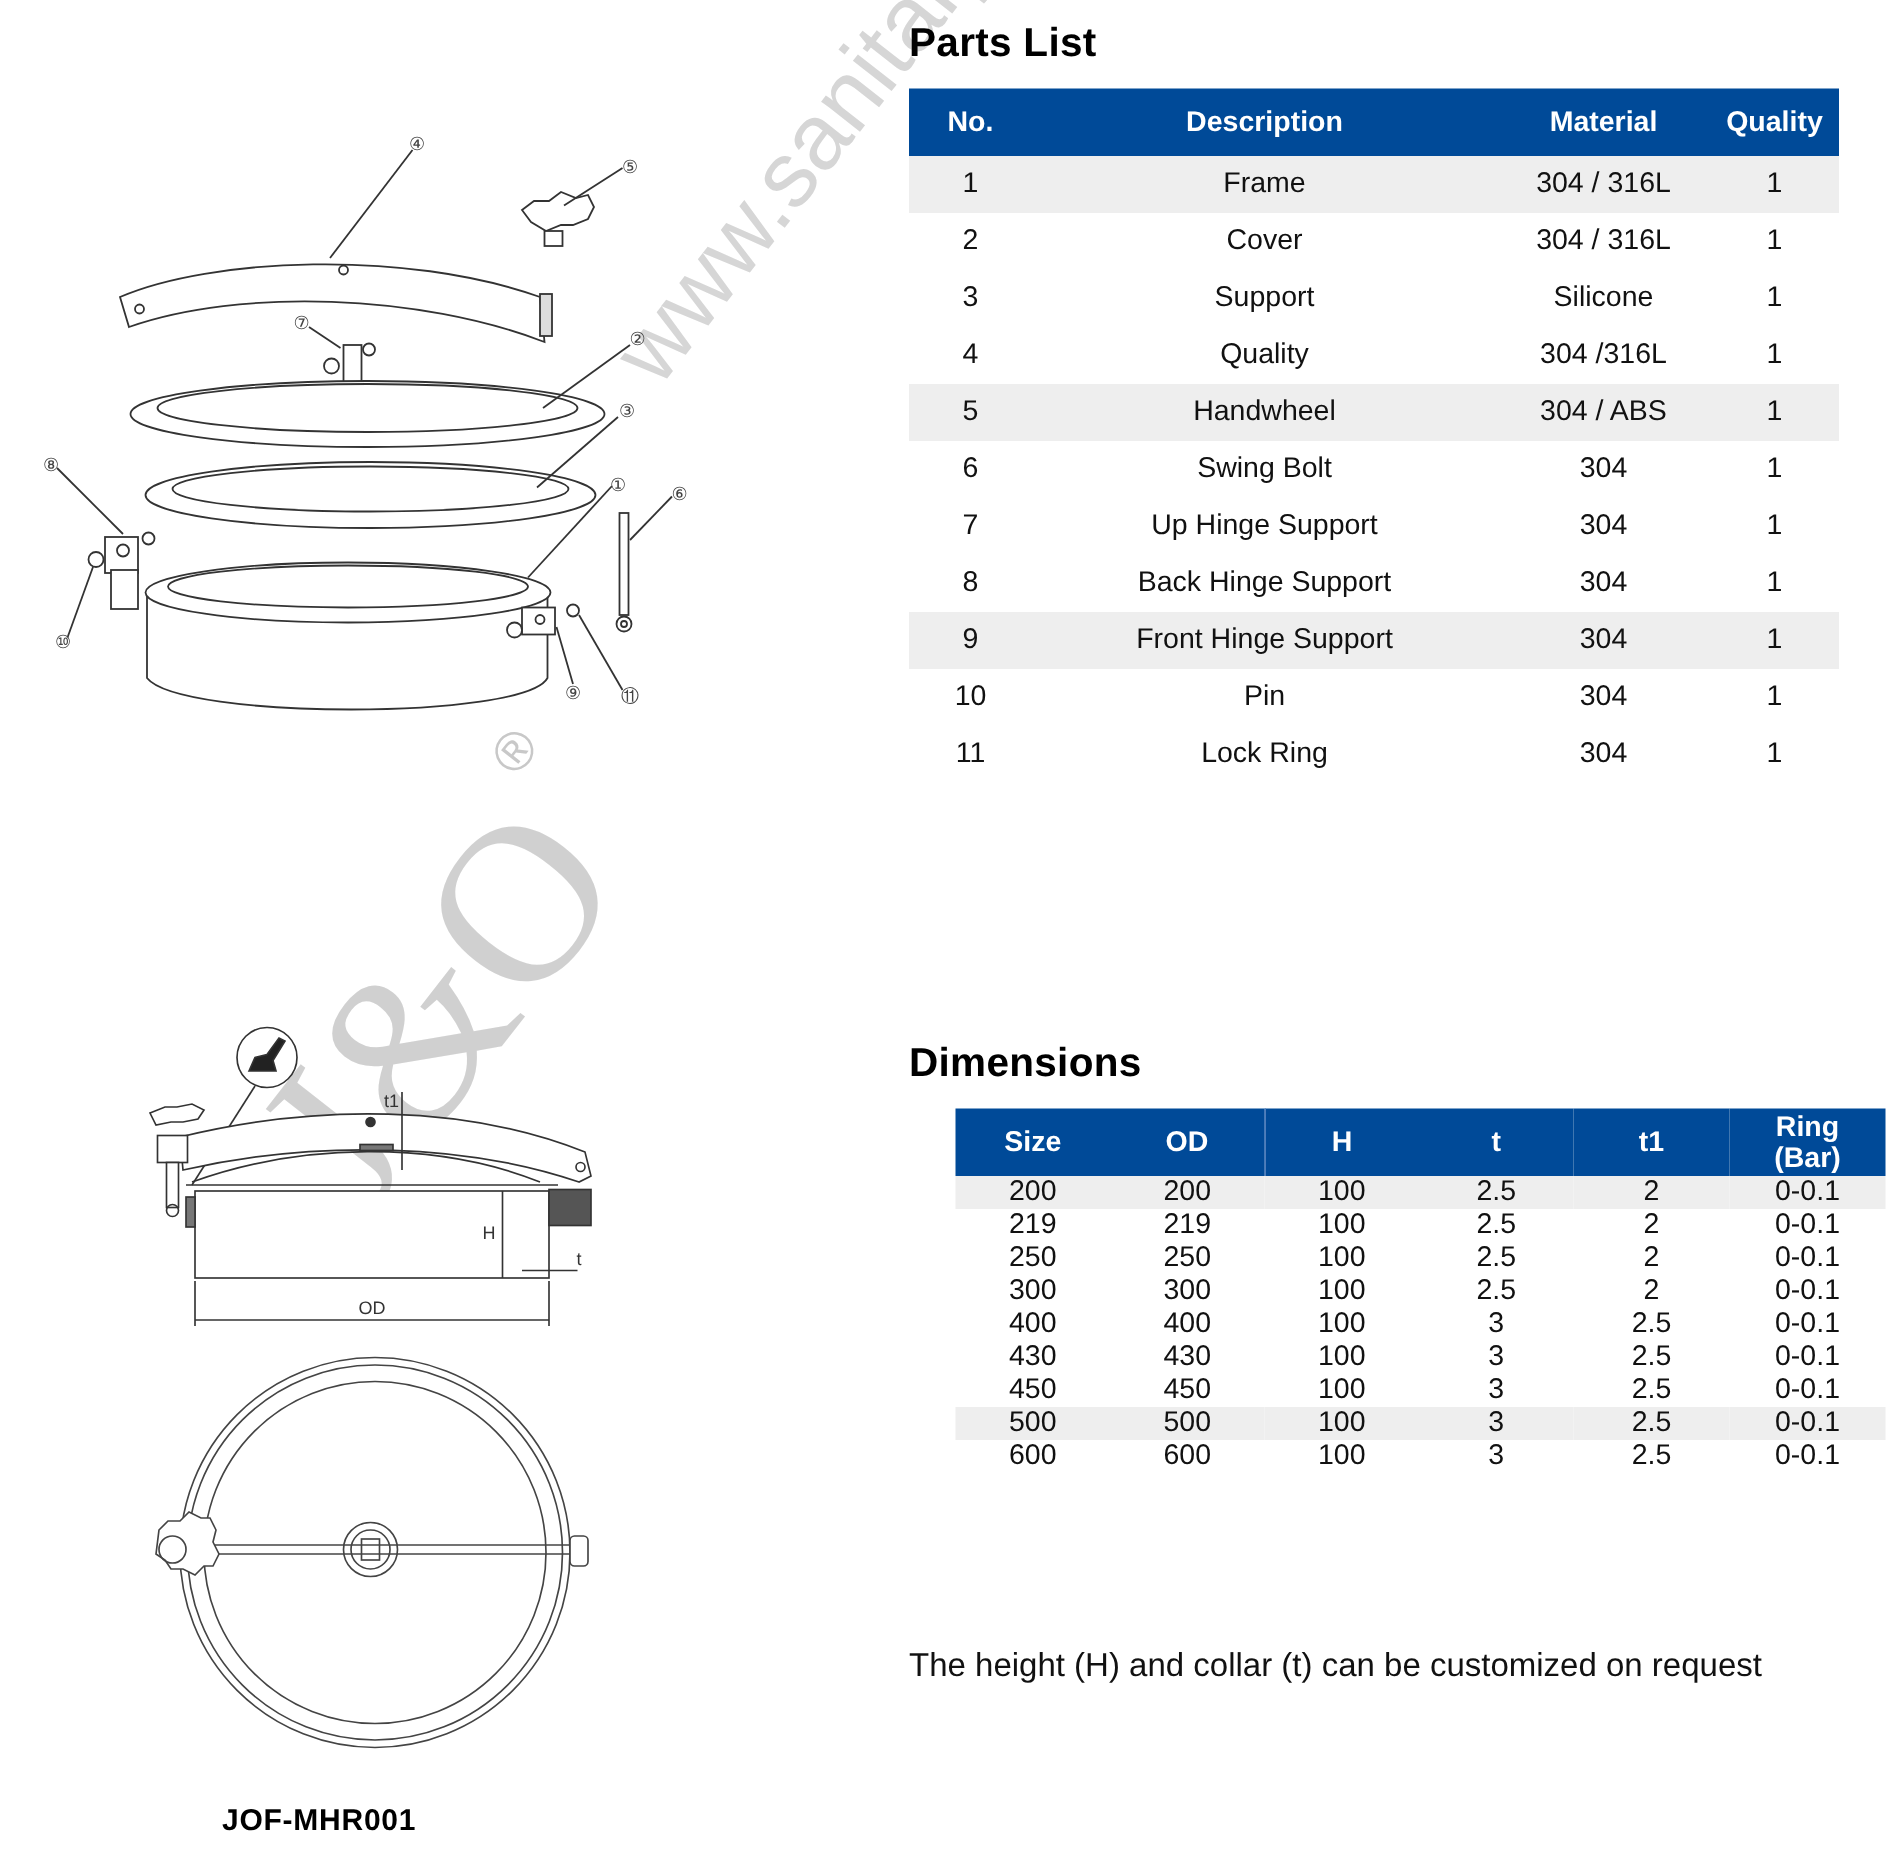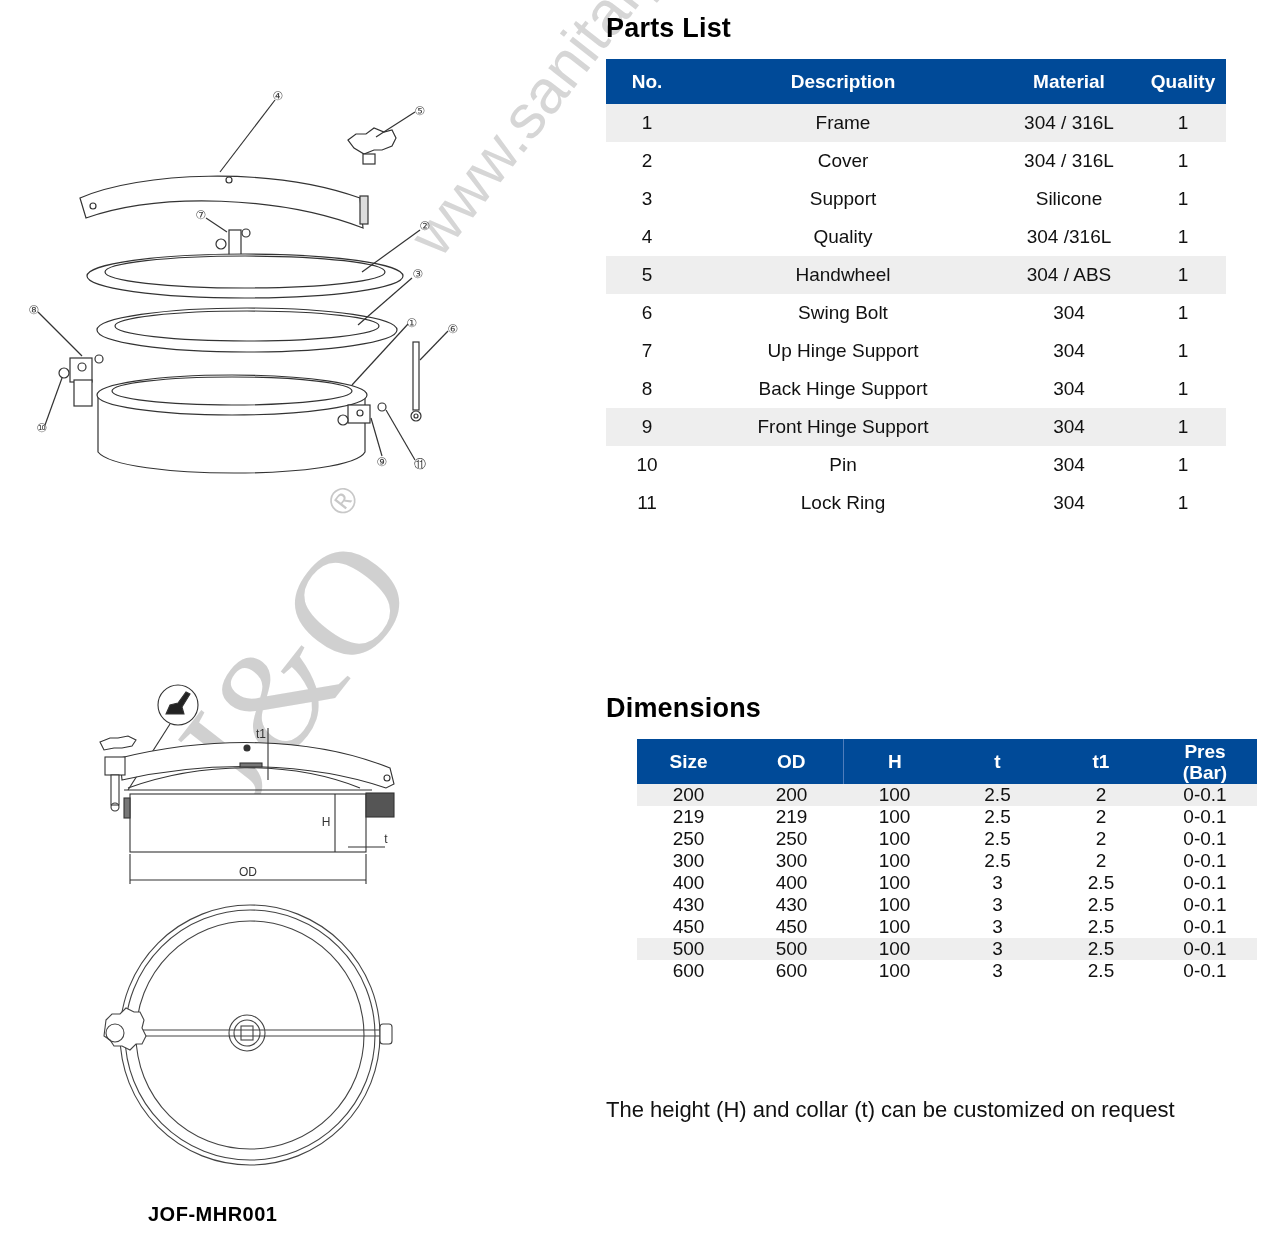--- a/index.html
+++ b/index.html
@@ -273,21 +273,21 @@
       <col style="width:104px">
       <col style="width:104px">
     </colgroup>
   <thead>
     <tr>
       <th>Size</th>
       <th>OD</th>
       <th class="sep">H</th>
       <th>t</th>
       <th>t1</th>
-      <th><span>Pres</span><br><span>(Bar)</span></th>
+      <th><span>Ring</span><br><span>(Bar)</span></th>
     </tr>
   </thead>
   <tbody>
     <tr class="shade">
       <td>200</td>
       <td>200</td>
       <td>100</td>
       <td>2.5</td>
       <td>2</td>
       <td>0-0.1</td>

